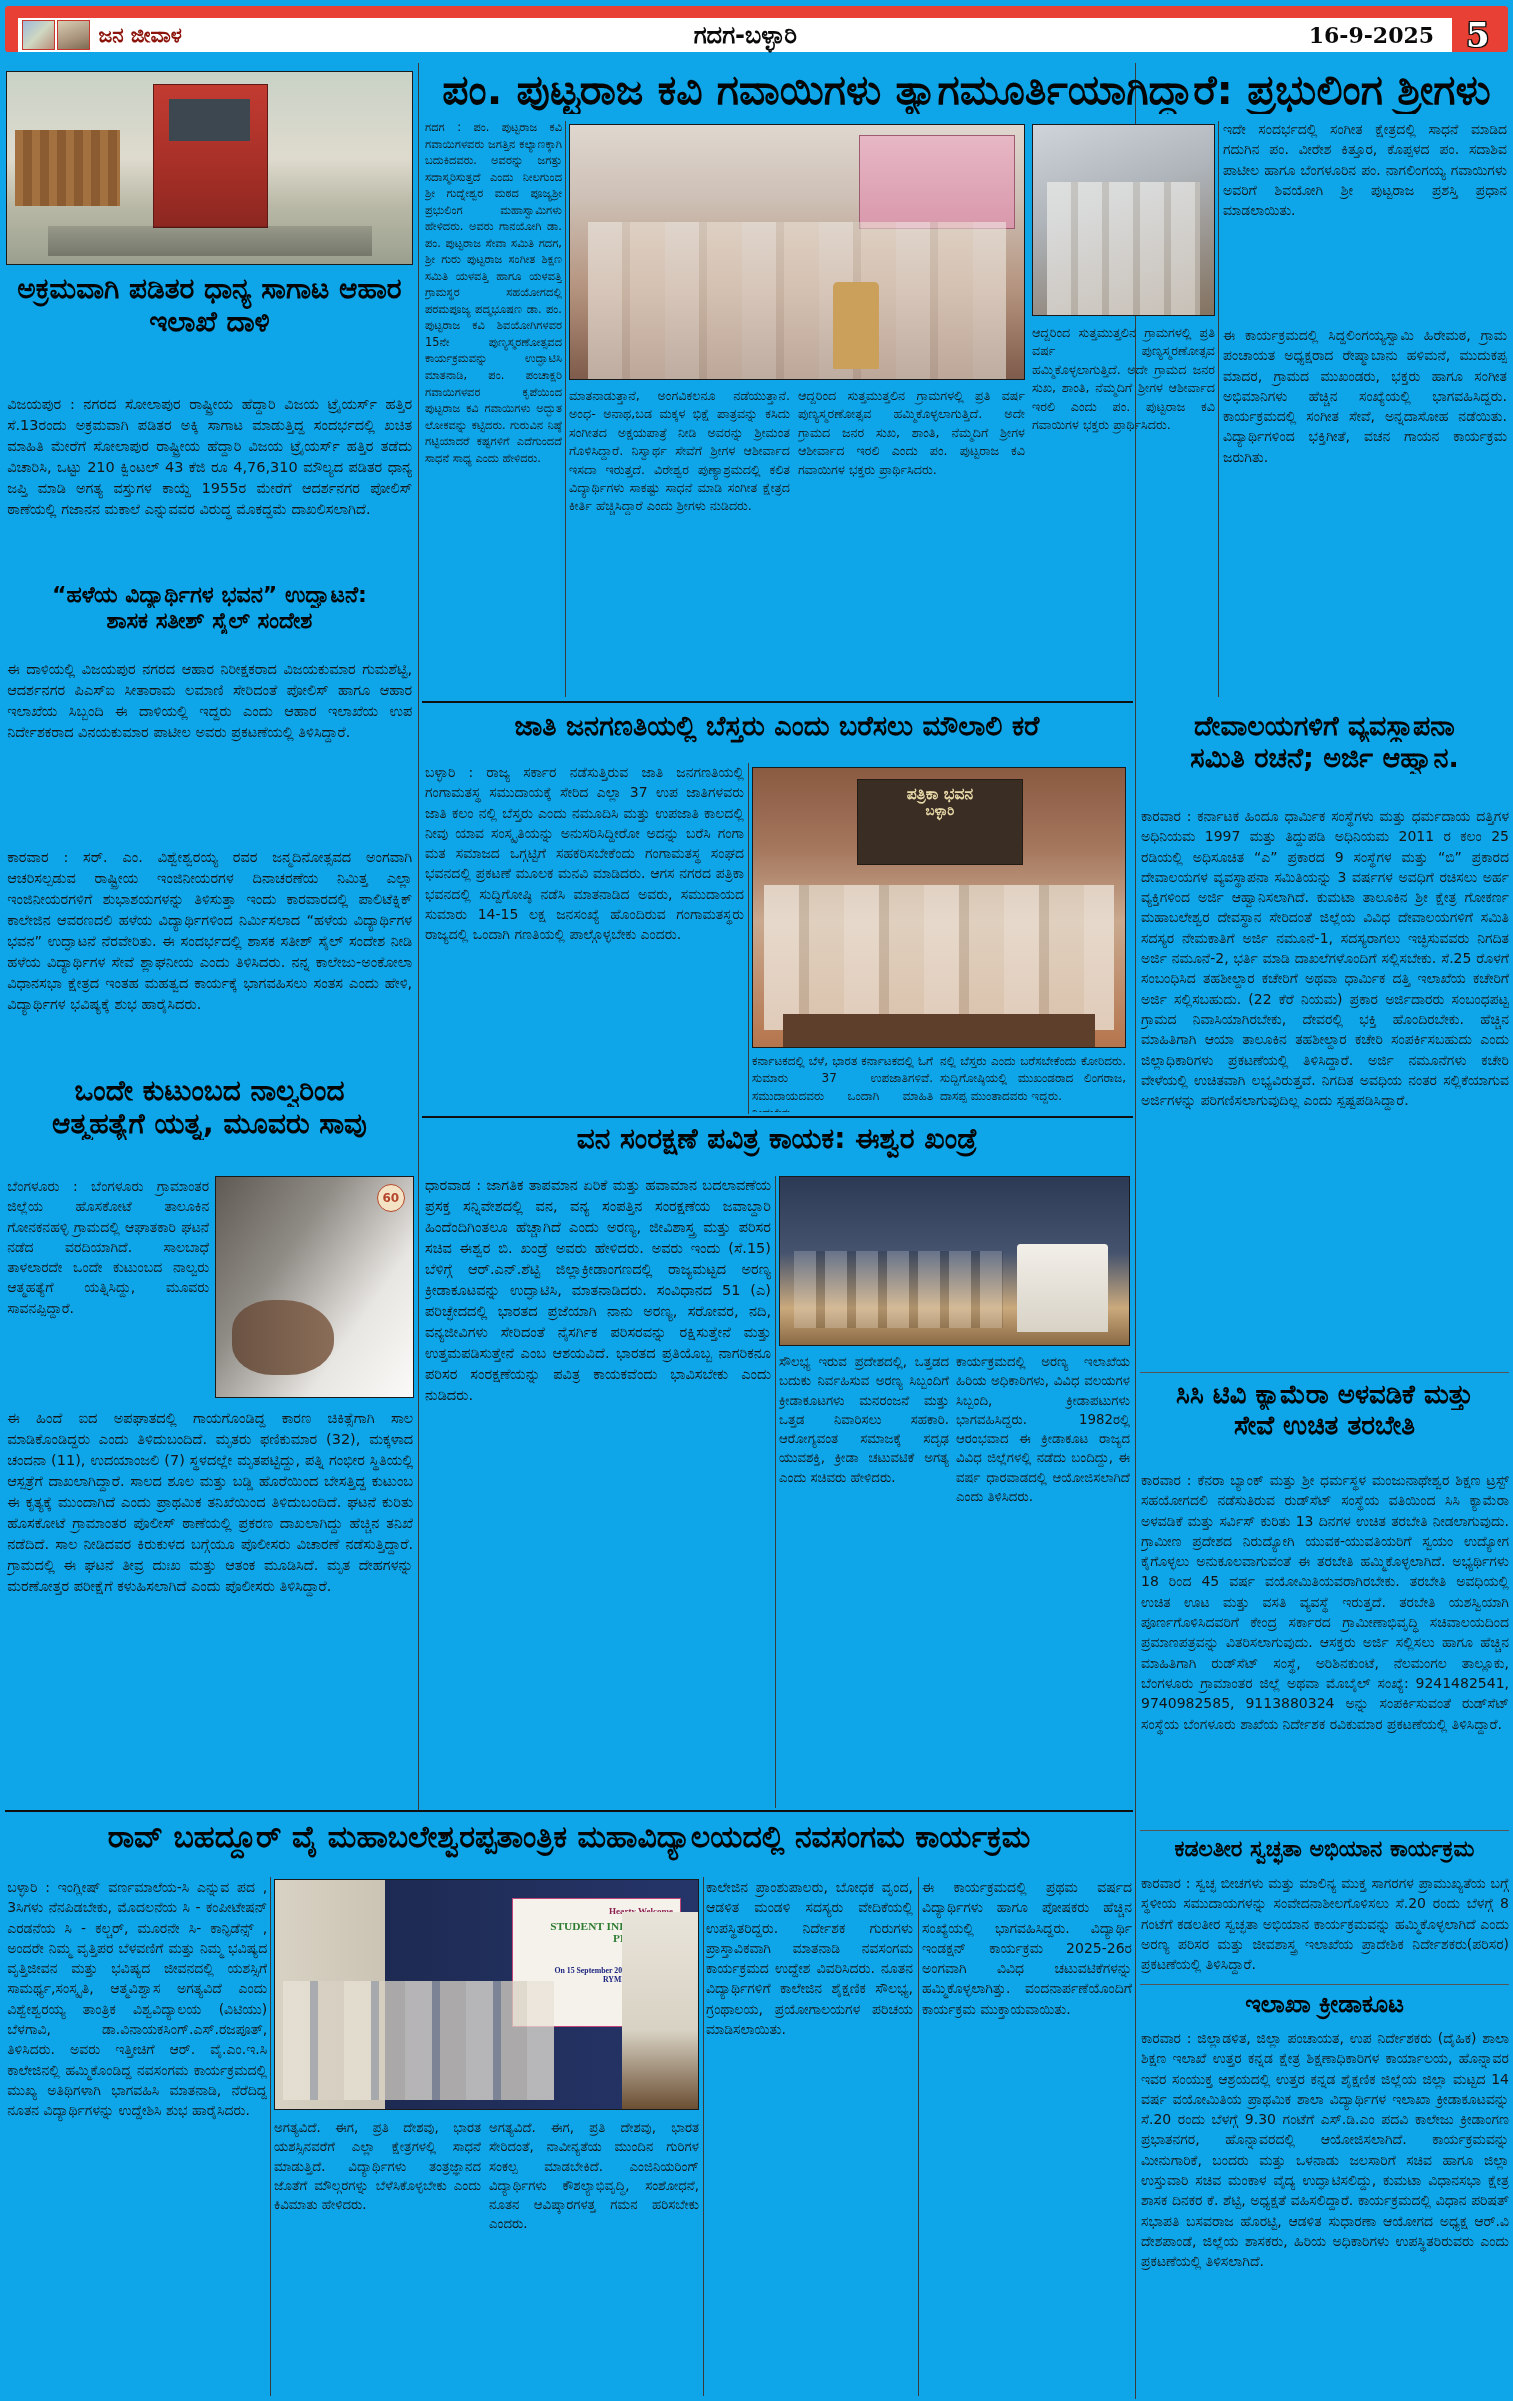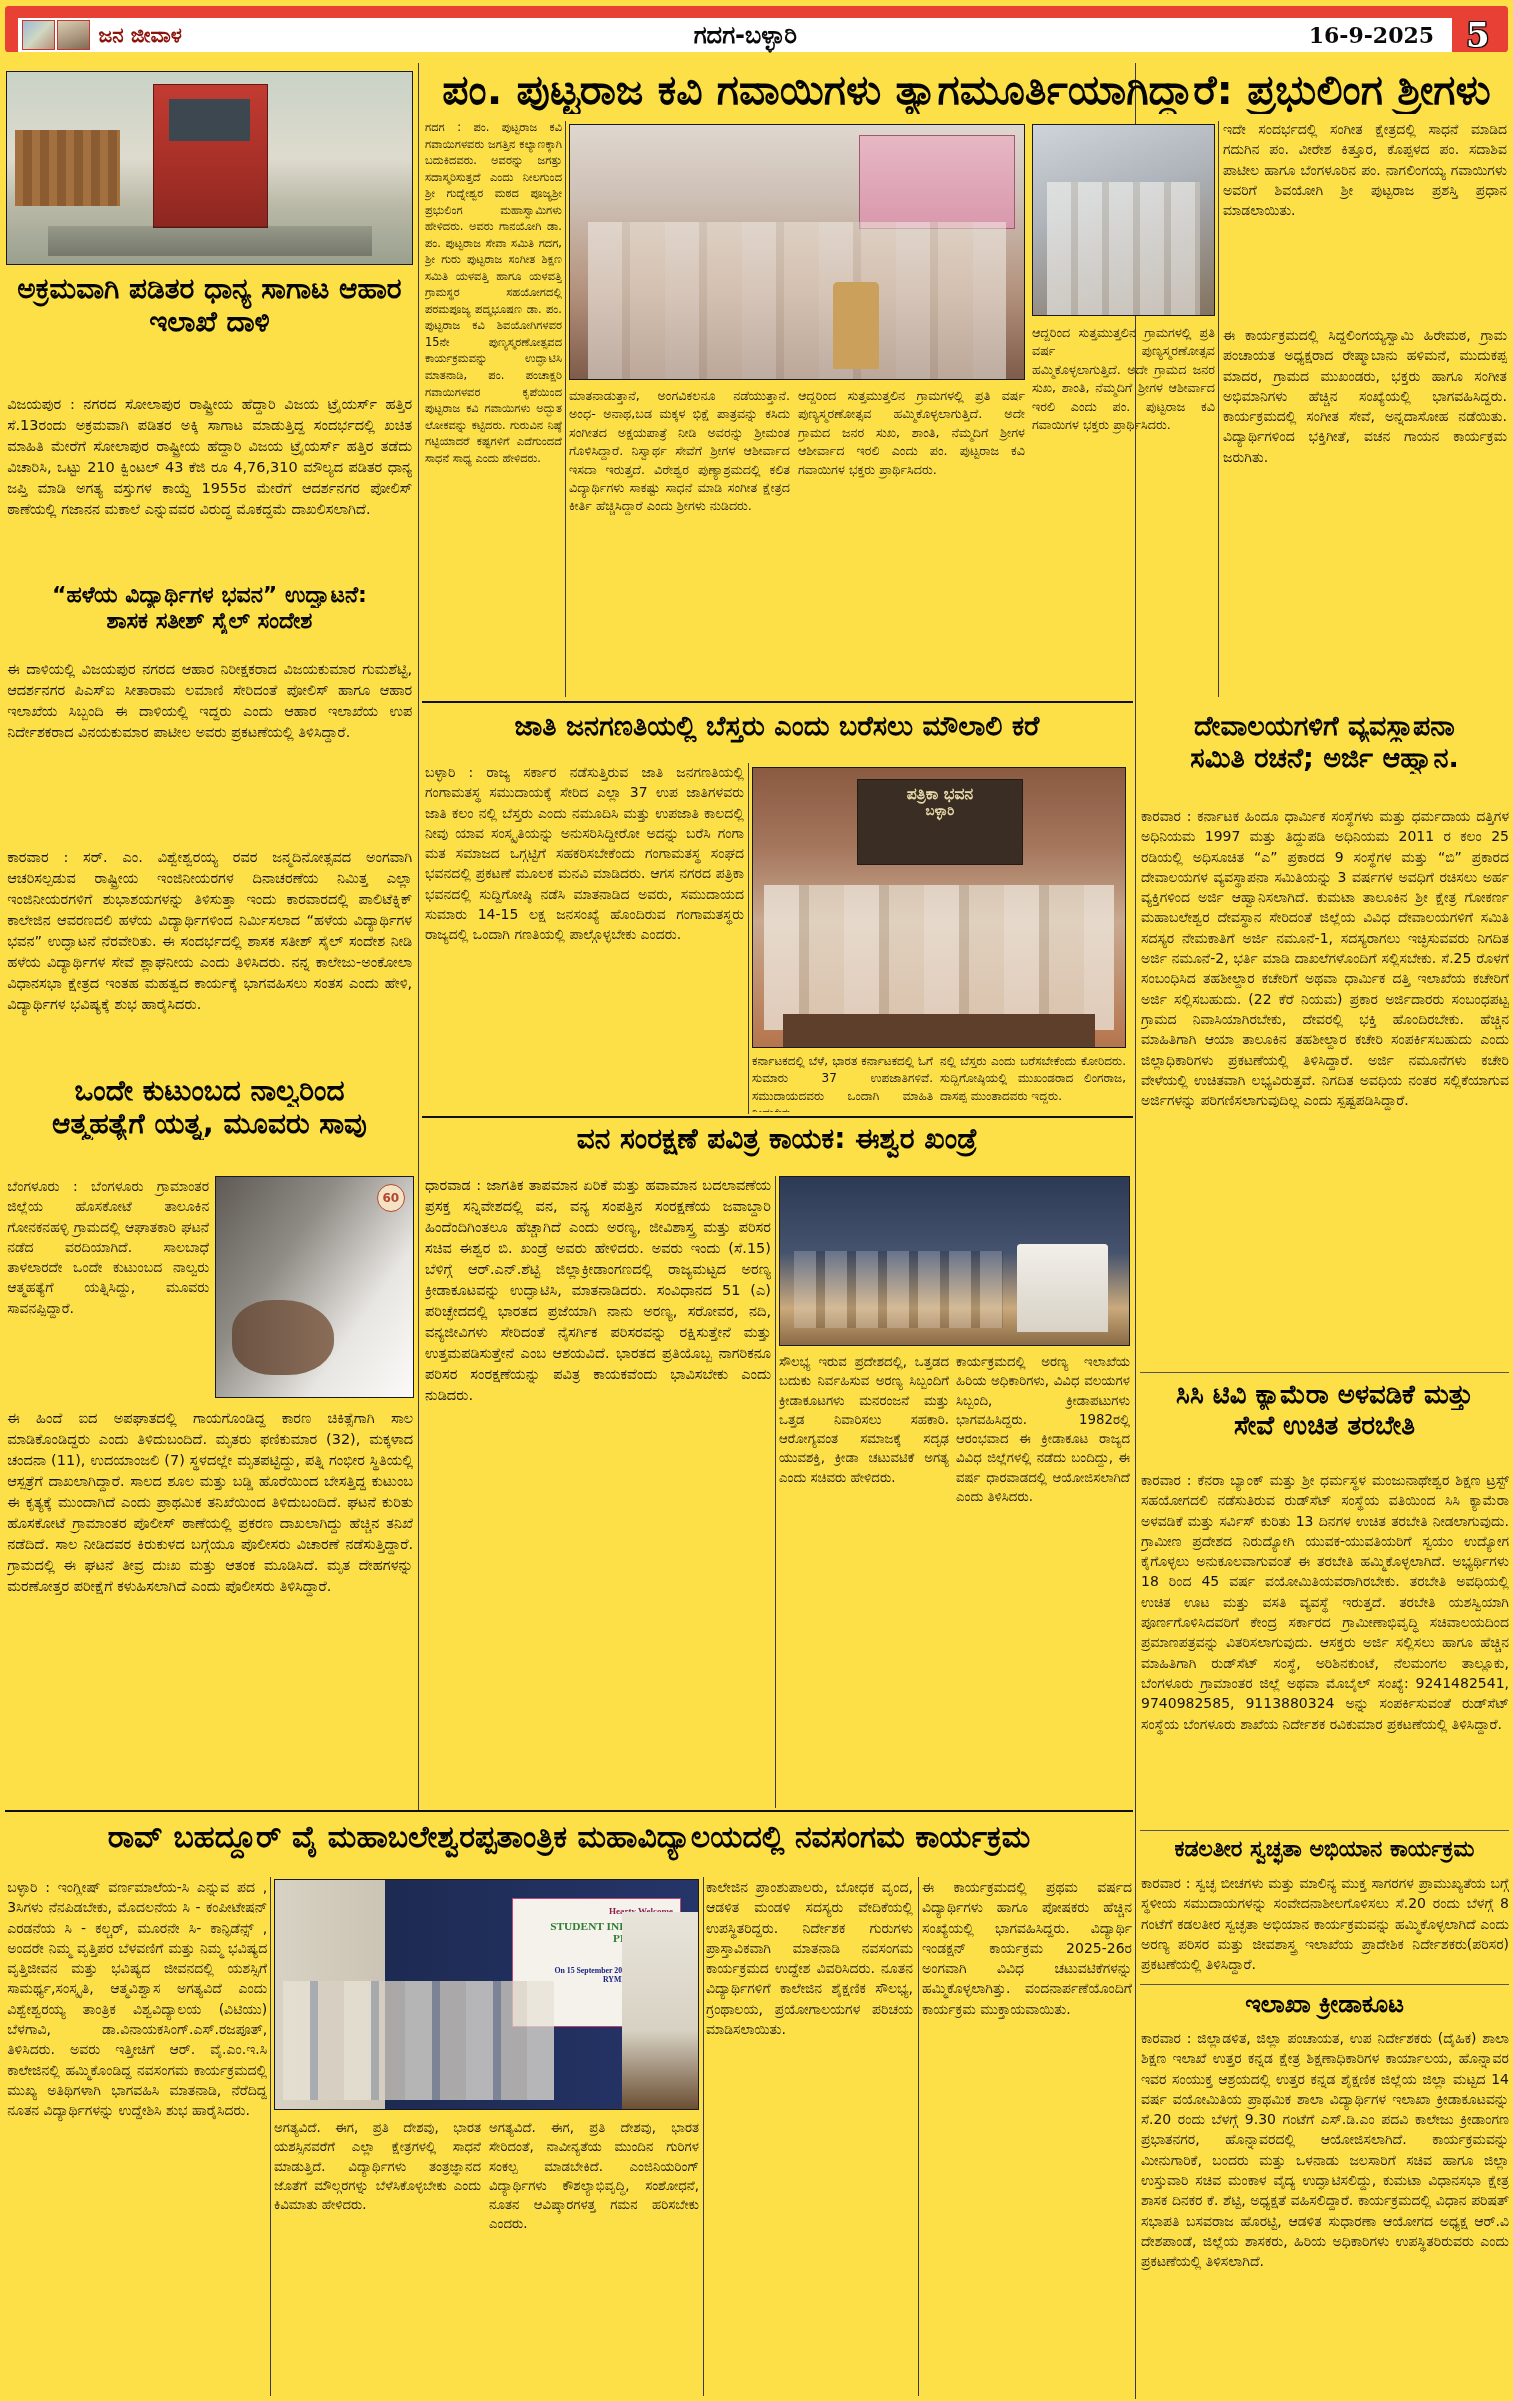--- a/index.html
+++ b/index.html
@@ -1,16 +1,16 @@
 <!DOCTYPE html>
 <html style="font-size:9.6px"><head>
 <meta charset="utf-8">
 <style>
   html,body{margin:0;padding:0;background:#ffffff;}
-  #page{position:relative;width:1514px;height:2401px;background:#fde047;overflow:hidden;
+  #page{position:relative;width:1514px;height:2401px;background:#0ea5e9;overflow:hidden;
         font-family:"DejaVu Sans","Liberation Sans",sans-serif;color:#111;}
   .abs{position:absolute;}
   .just{text-align:justify;text-justify:inter-word;overflow:hidden;line-height:1.45;color:#151515;}
   .head{font-weight:700;color:#050505;text-align:center;line-height:1.18;overflow:hidden;}
   .photo{border:1.8px solid #1a1a1a;overflow:hidden;box-sizing:border-box;}
   .vrule{width:1.2px;background:#3a3a3a;}
   .hrule{height:1.8px;background:#101010;}
   .hairline{height:1.2px;background:#555;}
   
   #hdrframe{left:4.8px;top:6px;width:1503px;height:46px;background:#e84034;border-radius:3.6px;box-sizing:border-box;}

